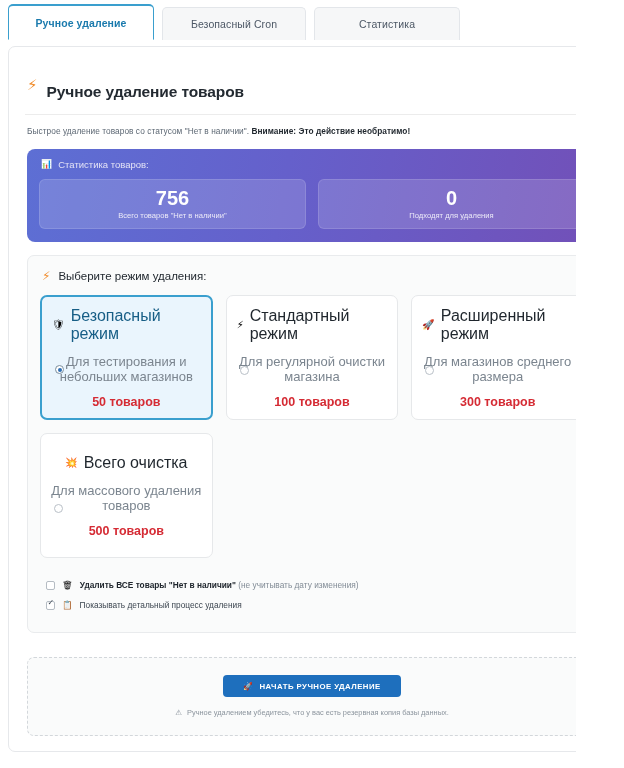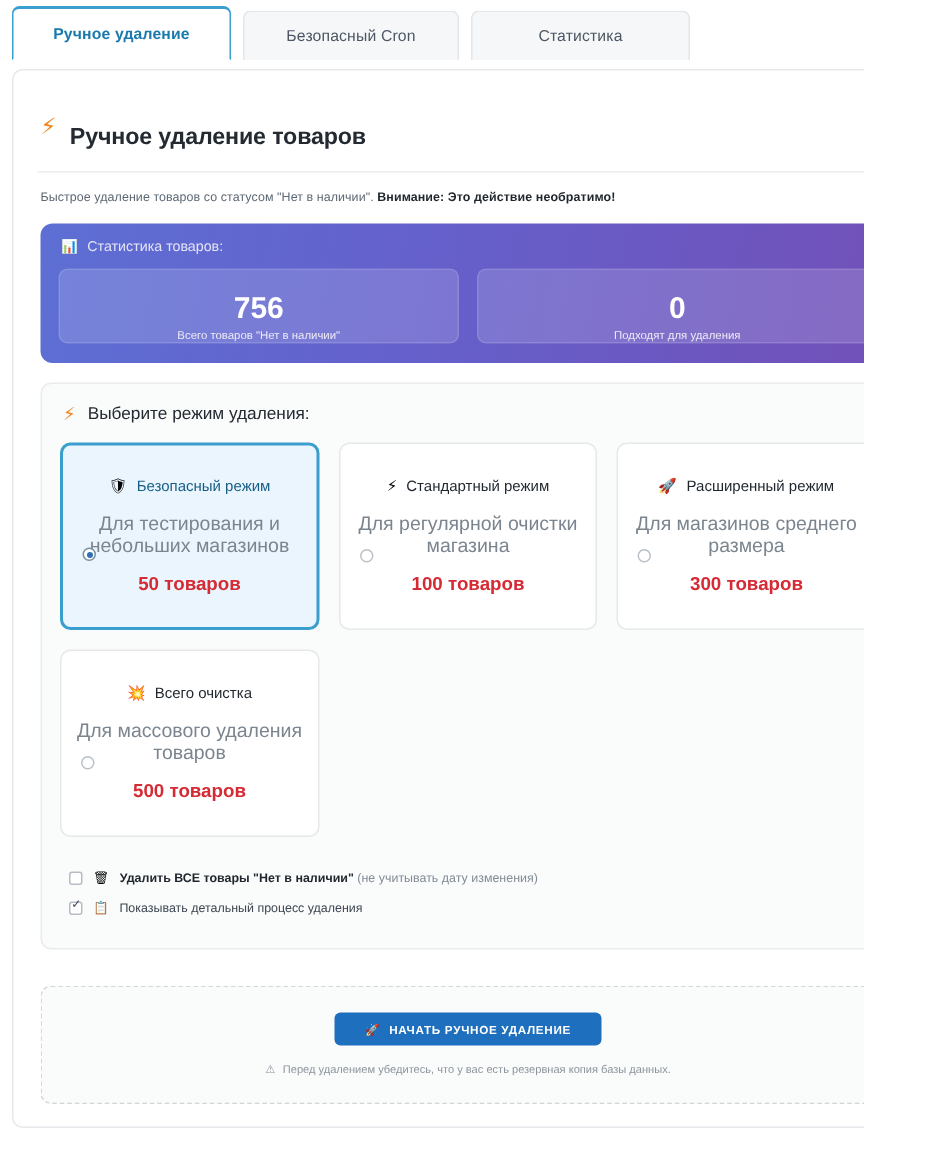--- a/index.html
+++ b/index.html
@@ -119,21 +119,21 @@
   .stat-row { display: flex; gap: 12px; }
   .stat-box {
     flex: 1;
     height: 50px;
     border-radius: 6px;
     background: rgba(255,255,255,0.15);
     border: 1px solid rgba(255,255,255,0.13);
     display: flex;
     flex-direction: column;
     align-items: center;
-    justify-content: flex-end;
+    justify-content: center;
   }
   .stat-value {
     font-size: 20px;
     font-weight: bold;
     color: #ffffff;
     line-height: 1.05;
   }
   .stat-label {
     font-size: 7.6px;
     color: #eceaf8;
@@ -182,23 +182,22 @@
     border: 2px solid #3a9fce;
   }
   .mode-name-row {
     display: flex;
     align-items: center;
     gap: 6px;
     margin-bottom: 11px;
   }
   .mode-ico { font-size: 10px; line-height: 1; }
   .mode-name {
-    font-size: 10px;
+    font-size: 16px;
     color: #1f262d;
-    text-align: center;
   }
   .mode-card.selected .mode-name { color: #175e86; }
   .mode-desc {
     font-size: 13px;
     color: #7b858f;
     text-align: center;
     margin-bottom: 11px;
   }
   .mode-count {
     font-size: 12.5px;
@@ -422,18 +421,18 @@
       </div>
     </div>
 
     <div class="action-panel">
       <button class="start-btn">
         <span>🚀</span>
         <span>НАЧАТЬ РУЧНОЕ УДАЛЕНИЕ</span>
       </button>
       <div class="note">
         <span class="warn">⚠</span>
-        <span>Перед удалением убедитесь, что у вас есть резервная копия базы данных.</span>
+        <span>Ручное удалением убедитесь, что у вас есть резервная копия базы данных.</span>
       </div>
     </div>
 
   </div>
 </div>
 
 </body></html>

